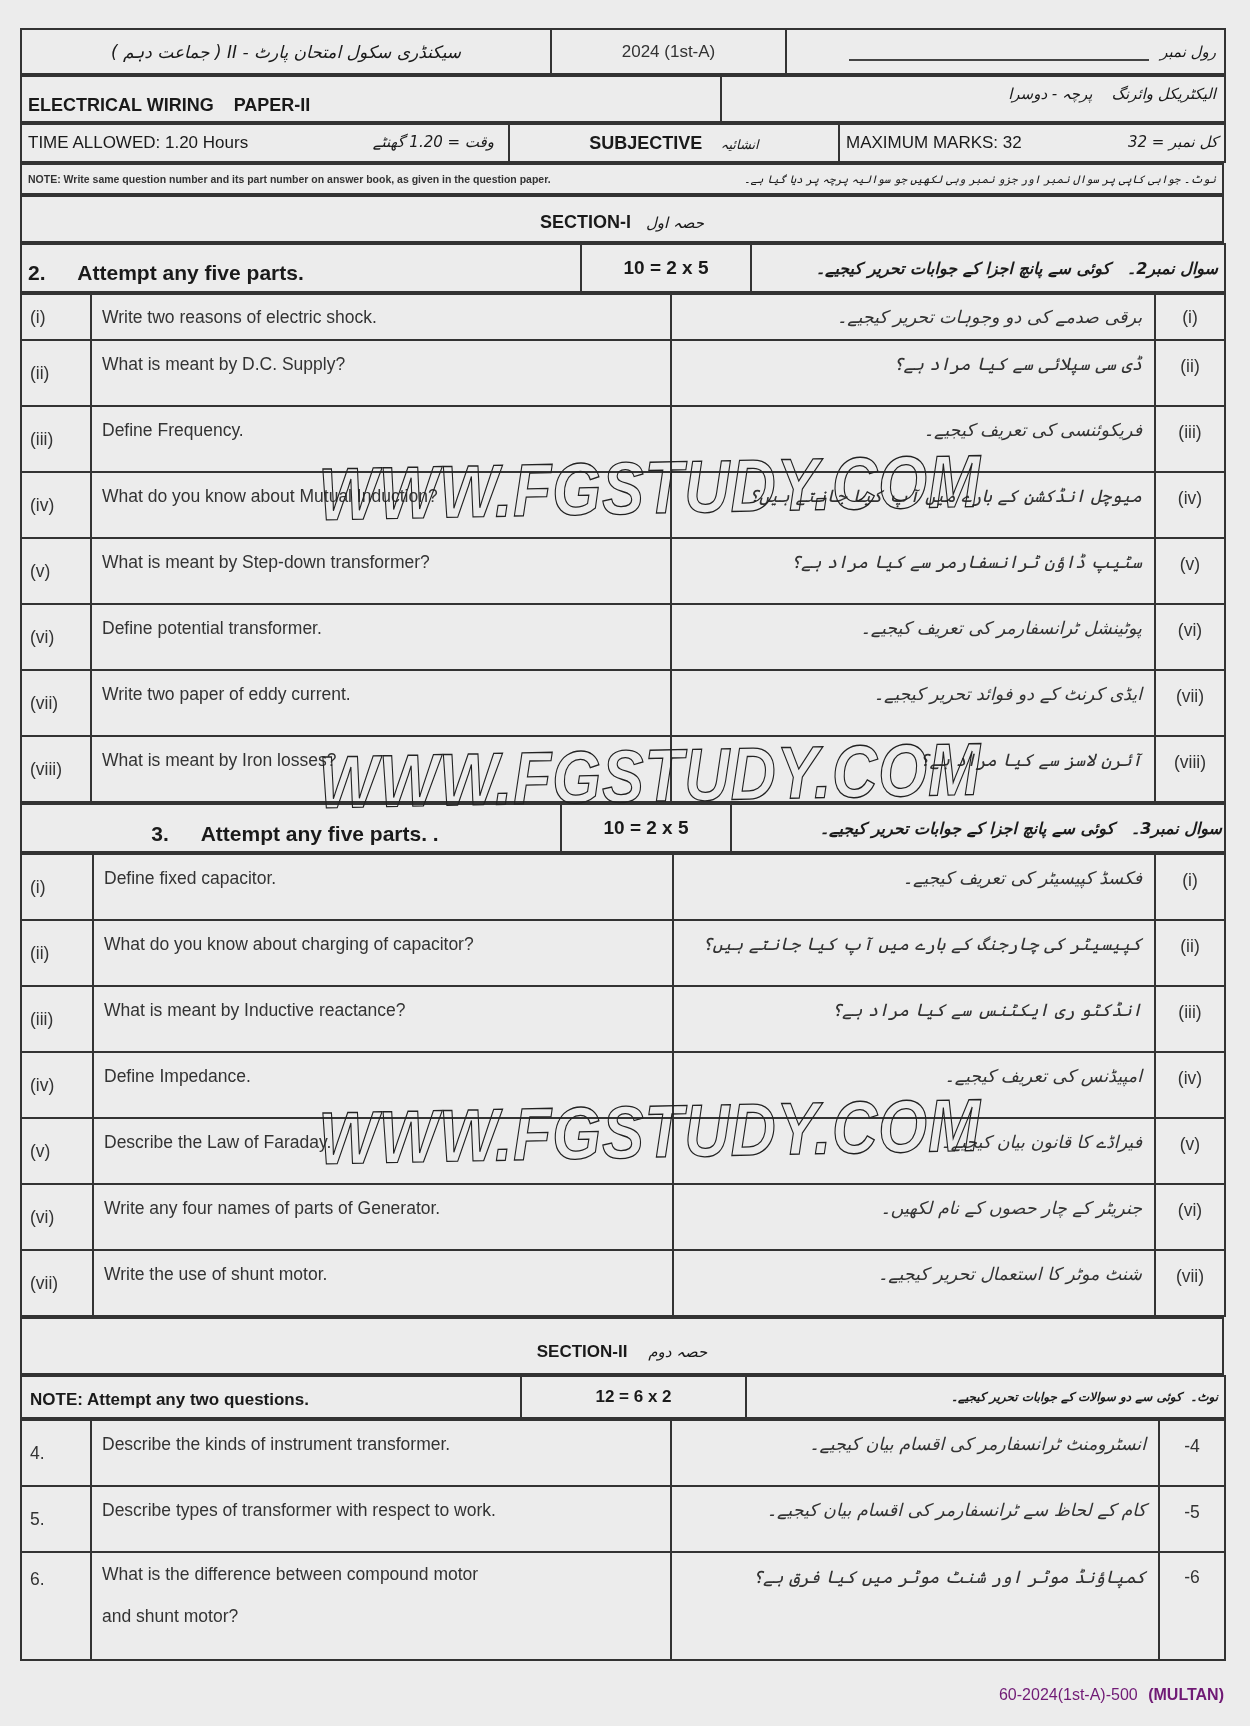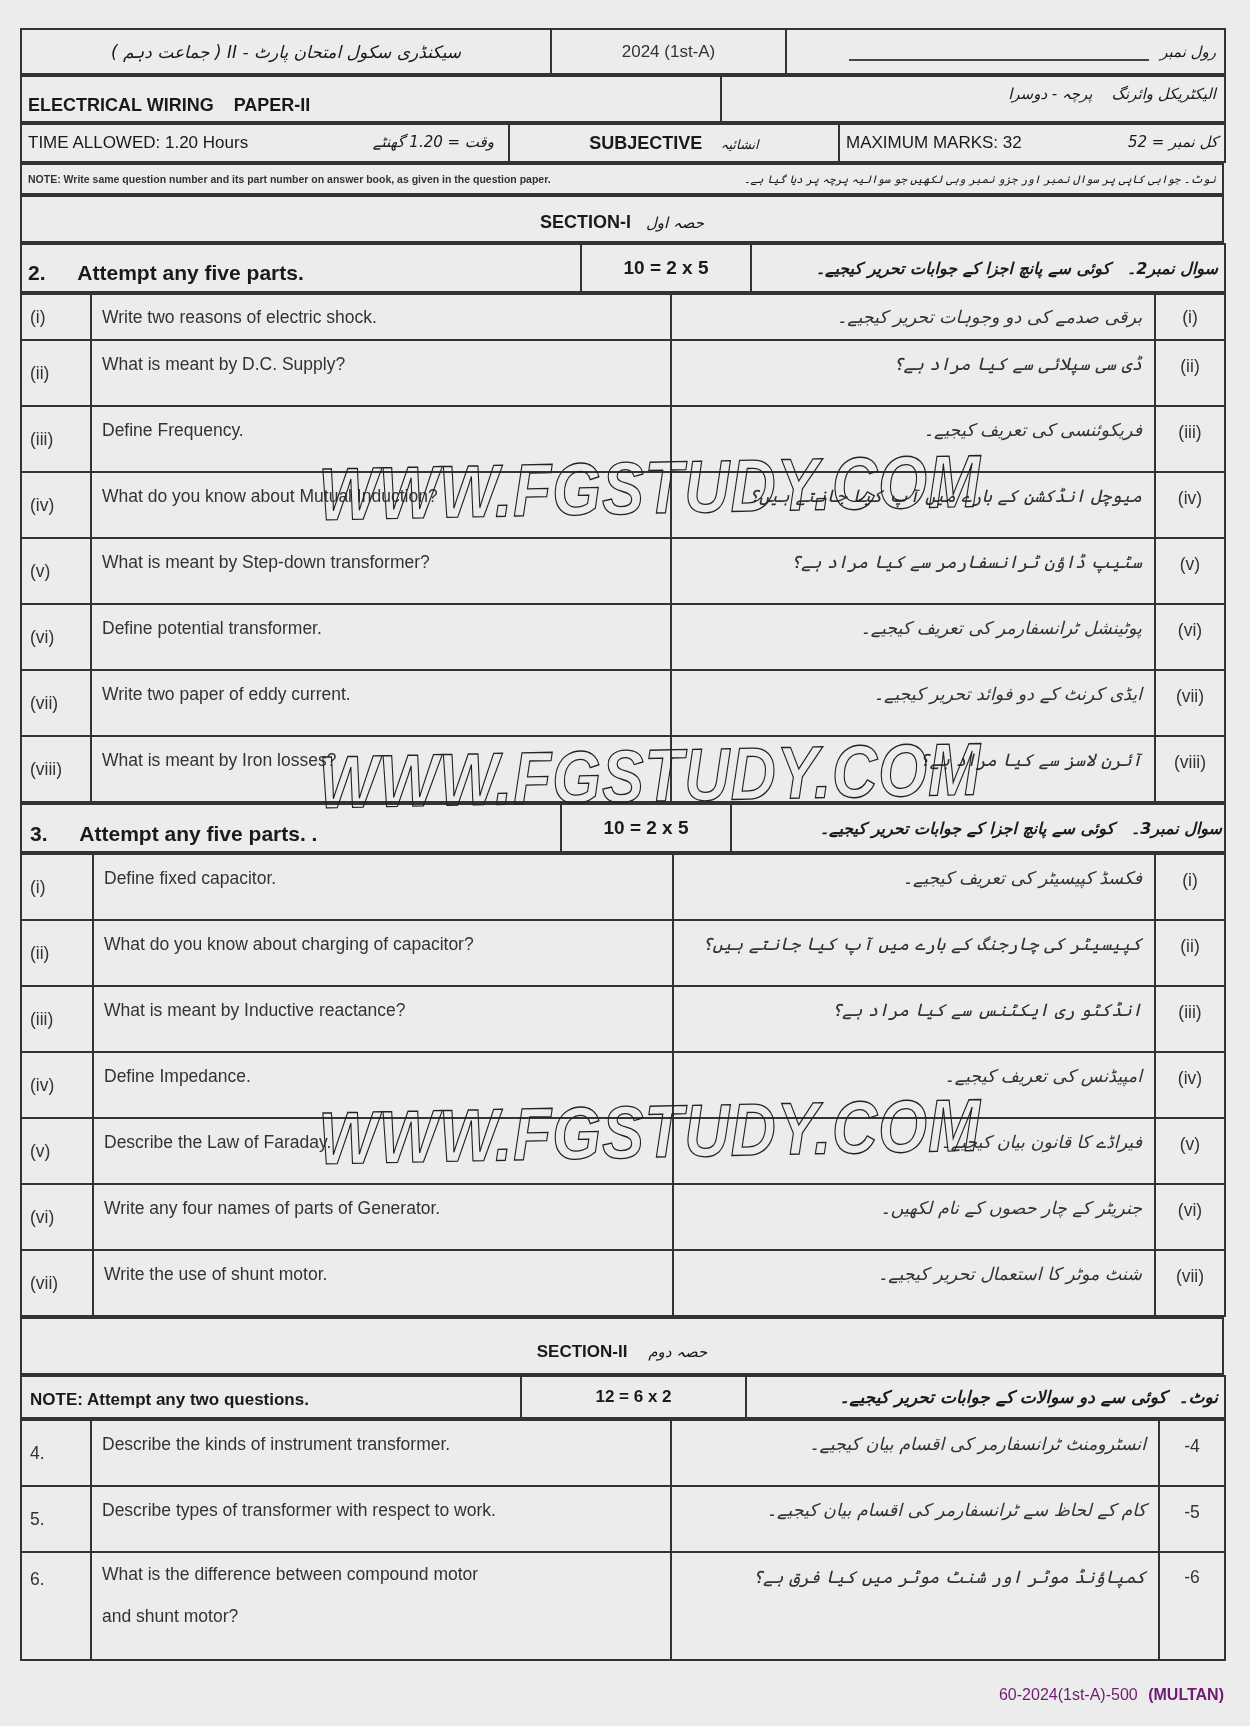--- a/index.html
+++ b/index.html
@@ -74,21 +74,21 @@
       <td style="padding-left:6px;font-size:17px;">
         <span>TIME ALLOWED: 1.20  Hours</span>
         <span class="urdu" style="float:right;margin-right:14px;font-size:15px;">وقت = 1.20 گھنٹے</span>
       </td>
       <td style="text-align:center;">
         <span class="bold" style="font-size:18px;">SUBJECTIVE</span>
         <span class="urdu" style="font-size:13px;margin-left:14px;">انشائیہ</span>
       </td>
       <td style="padding-left:6px;font-size:17px;">
         <span>MAXIMUM MARKS: 32</span>
-        <span class="urdu" style="float:right;margin-right:6px;font-size:15px;">کل نمبر = 52</span>
+        <span class="urdu" style="float:right;margin-right:6px;font-size:15px;">کل نمبر = 32</span>
       </td>
     </tr>
   </tbody>
     </table>
   <table>
     <tbody>
         <tr class="note-row">
       <td style="padding-left:6px;">
         <span class="bold" style="color:#333;">NOTE: Write same question number and its part number on answer book, as given in the question paper.</span>
         <span class="urdu" style="float:right;margin-right:6px;font-size:11px;">نوٹ۔ جوابی کاپی پر سوال نمبر اور جزو نمبر وہی لکھیں جو سوالیہ پرچہ پر دیا گیا ہے۔</span>
@@ -185,21 +185,21 @@
     </table>
 
   <table>
     <colgroup>
         <col style="width:540px">
         <col style="width:170px">
         <col style="width:494px">
       </colgroup>
     <tbody>
         <tr class="qhead">
-      <td class="bold" style="padding-left:8px;padding-top:12px;">
+      <td class="bold" style="padding-left:8px;padding-top:12px;text-align:center;">
         <span>3.</span>
         <span style="margin-left:26px;">Attempt any five parts. .</span>
       </td>
       <td class="center bold" style="font-size:19px;">10 = 2 x 5</td>
       <td class="urdu bold" style="padding-right:2px;font-size:16px;white-space:pre;">سوال نمبر3۔   کوئی سے پانچ اجزا کے جوابات تحریر کیجیے۔</td>
     </tr>
   </tbody>
     </table>
   <table>
     <colgroup>
@@ -267,21 +267,21 @@
   <table>
     <colgroup>
         <col style="width:500px">
         <col style="width:225px">
         <col style="width:479px">
       </colgroup>
     <tbody>
         <tr style="height:42px;">
       <td class="bold" style="padding-left:8px;padding-top:6px;font-size:17px;">NOTE: Attempt any two questions.</td>
       <td class="center bold" style="font-size:17px;">12 = 6 x 2</td>
-      <td class="urdu bold" style="padding-right:6px;font-size:17px;white-space:pre;">نوٹ۔  کوئی سے دو سوالات کے جوابات تحریر کیجیے۔</td>
+      <td class="urdu bold" style="padding-right:6px;font-size:12px;white-space:pre;">نوٹ۔  کوئی سے دو سوالات کے جوابات تحریر کیجیے۔</td>
     </tr>
   </tbody>
     </table>
   <table>
     <colgroup>
         <col style="width:70px">
         <col style="width:580px">
         <col style="width:488px">
         <col style="width:66px">
       </colgroup>

